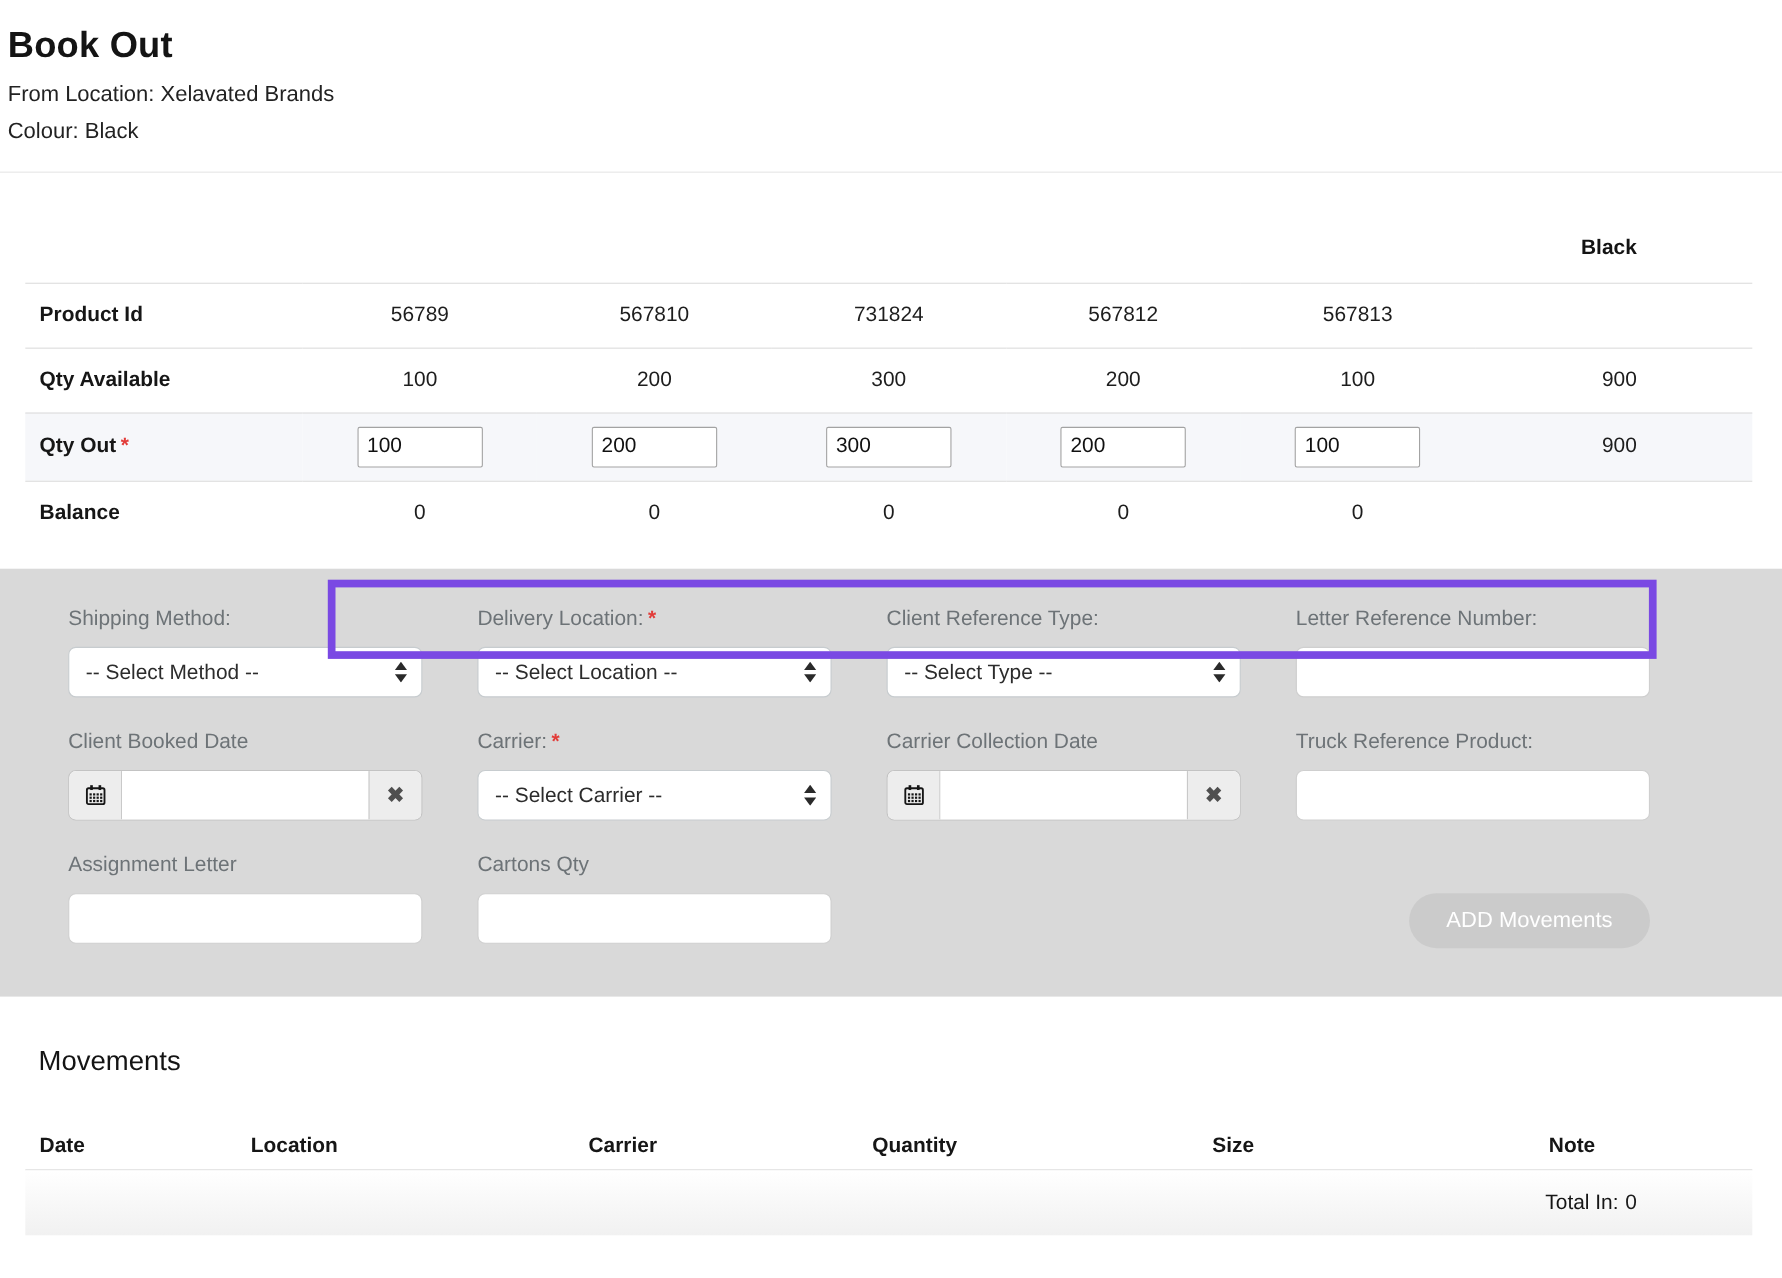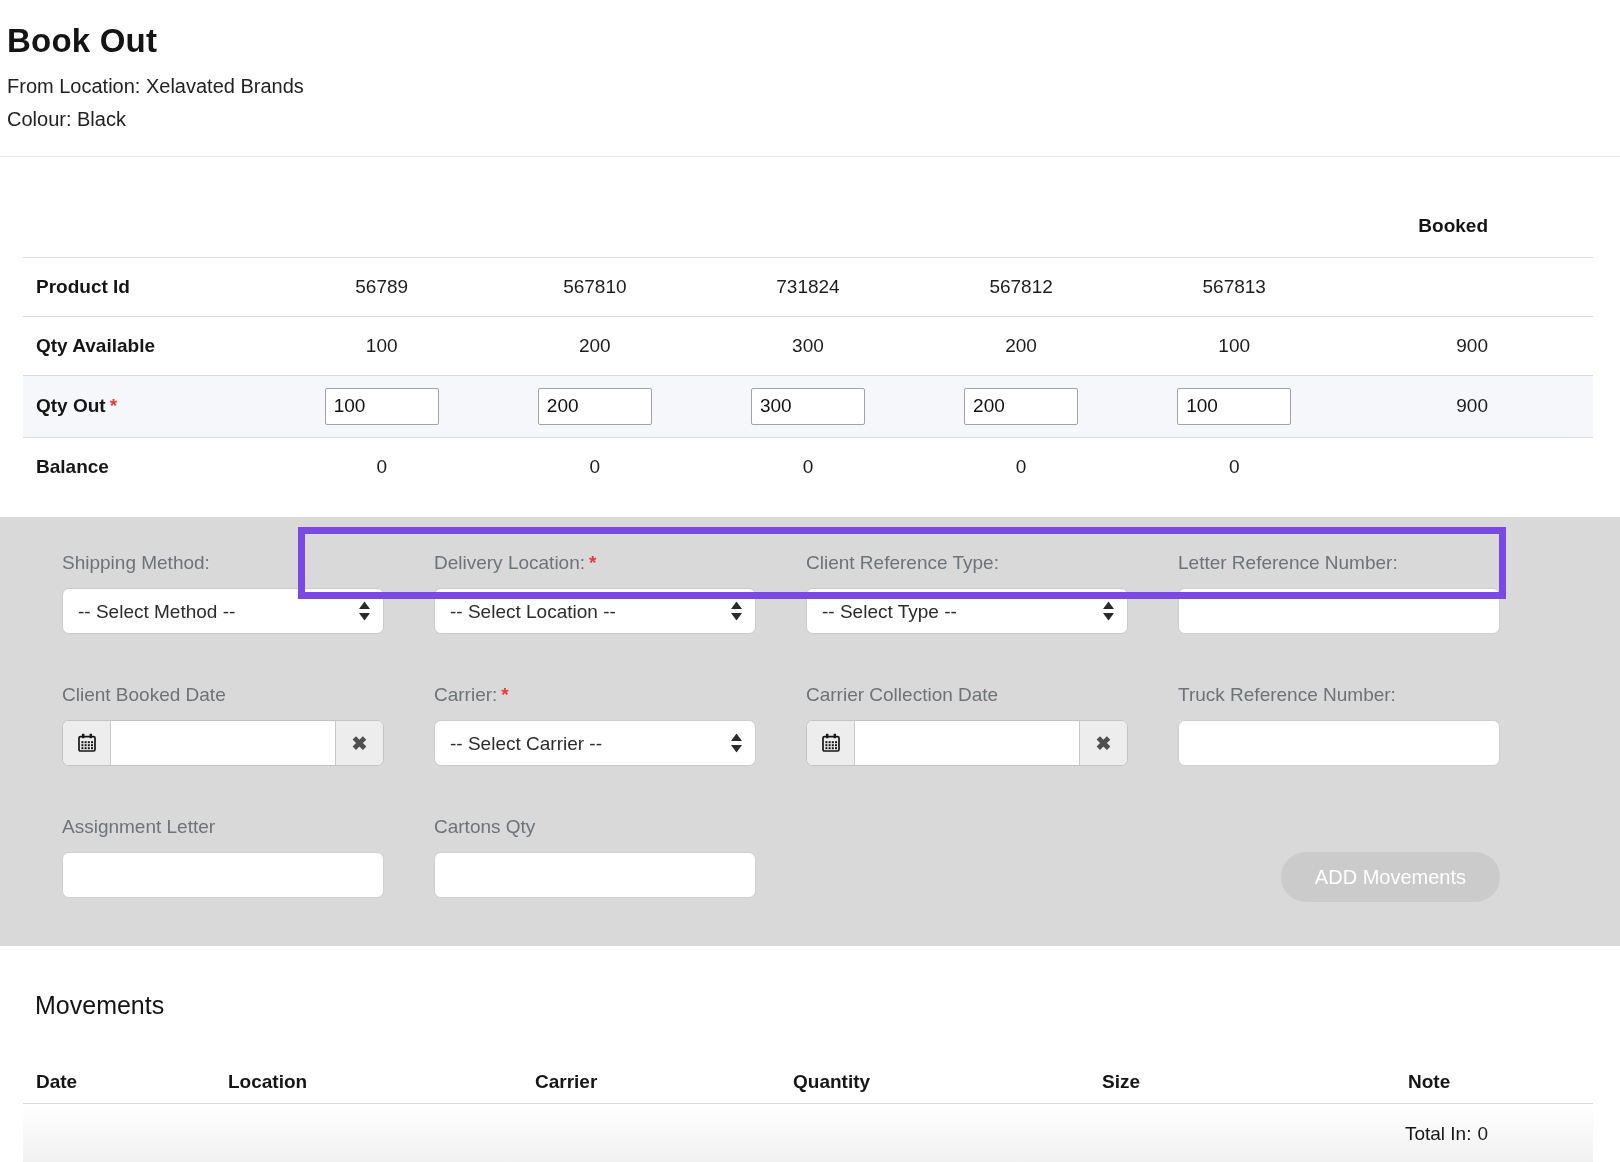--- a/index.html
+++ b/index.html
@@ -30,21 +30,21 @@
   td.val { text-align:center; color:#1d1d1d; }
   td.total-val { text-align:right; padding-right:105px; }
   .req { color:#e23b38; font-weight:700; margin-left:4px; }
   input.qty-input { width:114px; height:37px; border:1px solid #a3a3a3; border-radius:2px; background:#fff;
     font-family:inherit; font-size:19px; color:#111; padding:0 8px; }
   .hl-box { position:absolute; left:298px; top:370px; width:1208px; height:72px;
     border:7px solid #7a49e3; pointer-events:none; z-index:5; }
 
   
   .form-panel { margin-top:21px; background:#d9d9d9; padding:35px 120px 48px 62px; }
-  .form-row { display:grid; grid-template-columns:322px 322px 322px 322px; column-gap:50px; margin-bottom:50px; }
+  .form-row { display:grid; grid-template-columns:322px 322px 322px 322px; column-gap:50px; margin-bottom:30px; }
   .form-row:last-child { margin-bottom:0; }
   .f-label { font-size:19px; color:#6d7377; margin-bottom:14px; height:22px; white-space:nowrap; }
   .ctrl { position:relative; height:46px; }
   select.sel { width:100%; height:46px; appearance:none; -webkit-appearance:none; -moz-appearance:none;
     background:#fff; border:1px solid #c7cccf; border-radius:7px; font-family:inherit; font-size:19px;
     color:#2c2c2c; padding:0 40px 0 15px; }
   .sel-arrows { position:absolute; right:13px; top:50%; transform:translateY(-50%); pointer-events:none; line-height:0; }
   input.txt { width:100%; height:46px; background:#fff; border:1px solid #cfcfcf; border-radius:7px;
     font-family:inherit; font-size:19px; color:#2c2c2c; padding:0 14px; }
   .date-group { display:flex; height:46px; border:1px solid #c3c3c3; border-radius:7px; overflow:hidden; background:#fff; }
@@ -84,21 +84,21 @@
         <col class="c-prod">
         <col class="c-prod">
         <col class="c-prod">
         <col class="c-prod">
         <col class="c-prod">
         <col class="c-total">
     </colgroup>
     <tbody>
       <tr class="head-row">
         <td colspan="6"></td>
-        <td class="total-head">Booked</td>
+        <td class="total-head">Black</td>
       </tr>
       <tr class="data-row r-productid">
         <th class="row-label">Product Id</th>
         <td class="val">56789</td>
         <td class="val">567810</td>
         <td class="val">731824</td>
         <td class="val">567812</td>
         <td class="val">567813</td>
         <td class="total-val"></td>
       </tr>
@@ -261,21 +261,21 @@
             </g>
           </svg>
         </button>
         <input class="date-input" type="text" value="" style="">
         <button class="dg-addon right">
           <span class="x-glyph">✖</span>
         </button>
       </div>
     </div>
     <div>
-      <div class="f-label">Truck Reference Number:</div>
+      <div class="f-label">Truck Reference Product:</div>
       <div class="ctrl">
         <input class="txt" type="text" value="" style="">
       </div>
     </div>
   </div>
 
   <div class="form-row">
     <div>
       <div class="f-label">Assignment Letter</div>
       <div class="ctrl">

